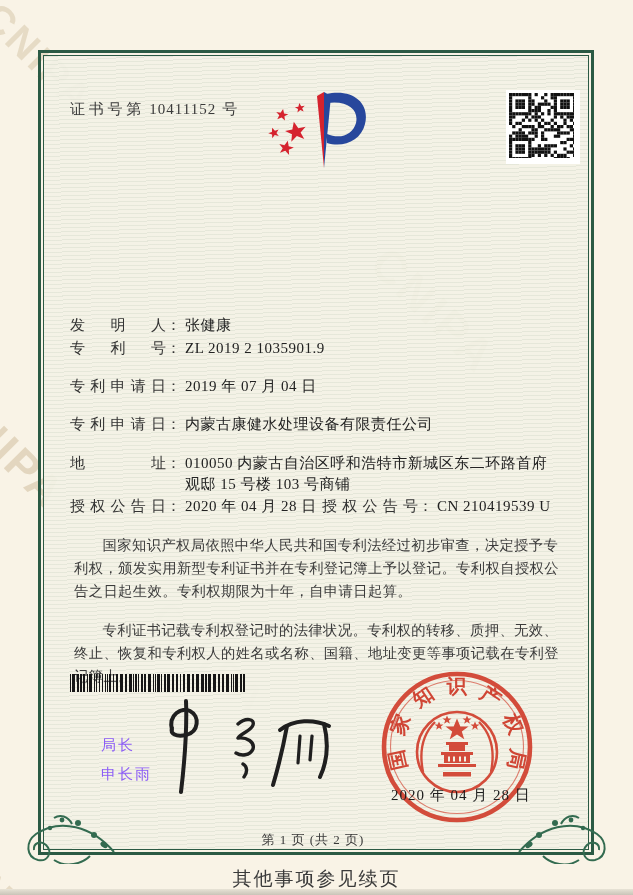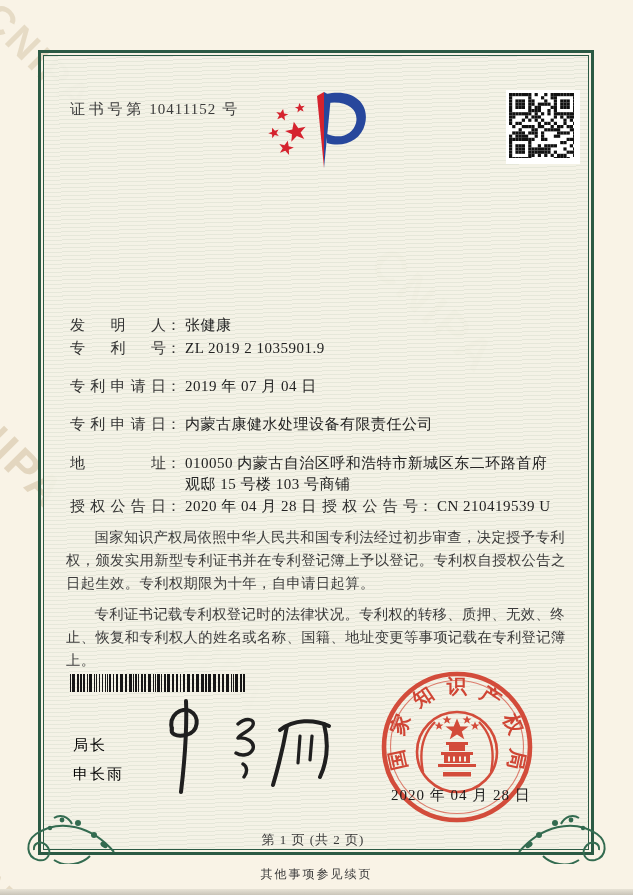--- a/index.html
+++ b/index.html
@@ -42,33 +42,33 @@
   .flabel{
     display:inline-block;width:96px;vertical-align:top;
     text-align:justify;text-align-last:justify;color:#333;
   }
   .fcolon{display:inline-block;vertical-align:top;color:#333;margin-right:4px;}
   .fval{display:inline-block;vertical-align:top;letter-spacing:0.5px;max-width:395px;}
   .fval.wide{max-width:372px;}
   .pair2{position:absolute;left:252px;top:0;white-space:nowrap;}
   .paras{position:absolute;left:58px;top:518px;width:518px;font-size:14.3px;
     line-height:23px;color:#3b3b3b;letter-spacing:0.4px;}
-  .paras p{margin:8px;text-indent:2em;}
+  .paras p{margin:16px;text-indent:2em;}
   .barcode{position:absolute;left:70px;top:674px;width:180px;height:18px;font-size:0;}
   .barcode span{display:inline-block;height:100%;background:#161616;}
-  .signatory{position:absolute;left:73px;top:731px;font-size:15px;color:#000000;
+  .signatory{position:absolute;left:101px;top:731px;font-size:15px;color:#8b5cf6;
     line-height:29px;letter-spacing:2px;}
   .sig-svg{position:absolute;left:142px;top:696px;z-index:4;}
   .seal{position:absolute;left:378px;top:668px;z-index:4;mix-blend-mode:multiply;}
   .seal-date{position:absolute;left:391px;top:786px;z-index:5;font-size:15px;
     color:#1c1c1c;letter-spacing:1px;}
   .page-info{position:absolute;left:38px;top:831px;width:550px;text-align:center;
     font-size:13px;color:#3a3a3a;letter-spacing:1px;z-index:4;}
   .note{position:absolute;left:0;top:866px;width:633px;text-align:center;
-    font-size:12px;color:#3a3a3a;letter-spacing:2px;}
+    font-size:19px;color:#3a3a3a;letter-spacing:2px;}
   .ornament{position:absolute;z-index:4;}
   .logo{position:absolute;left:260px;top:88px;z-index:3;}
   .qr{position:absolute;left:506px;top:90px;width:74px;height:74px;background:#fff;
     padding:0;z-index:3;}
   .bottom-strip{position:absolute;left:0;bottom:0;width:633px;height:6px;
     background:linear-gradient(#e8e3d6,#c9c4b8);z-index:6;}
 </style>
 </head>
 <body>
 

